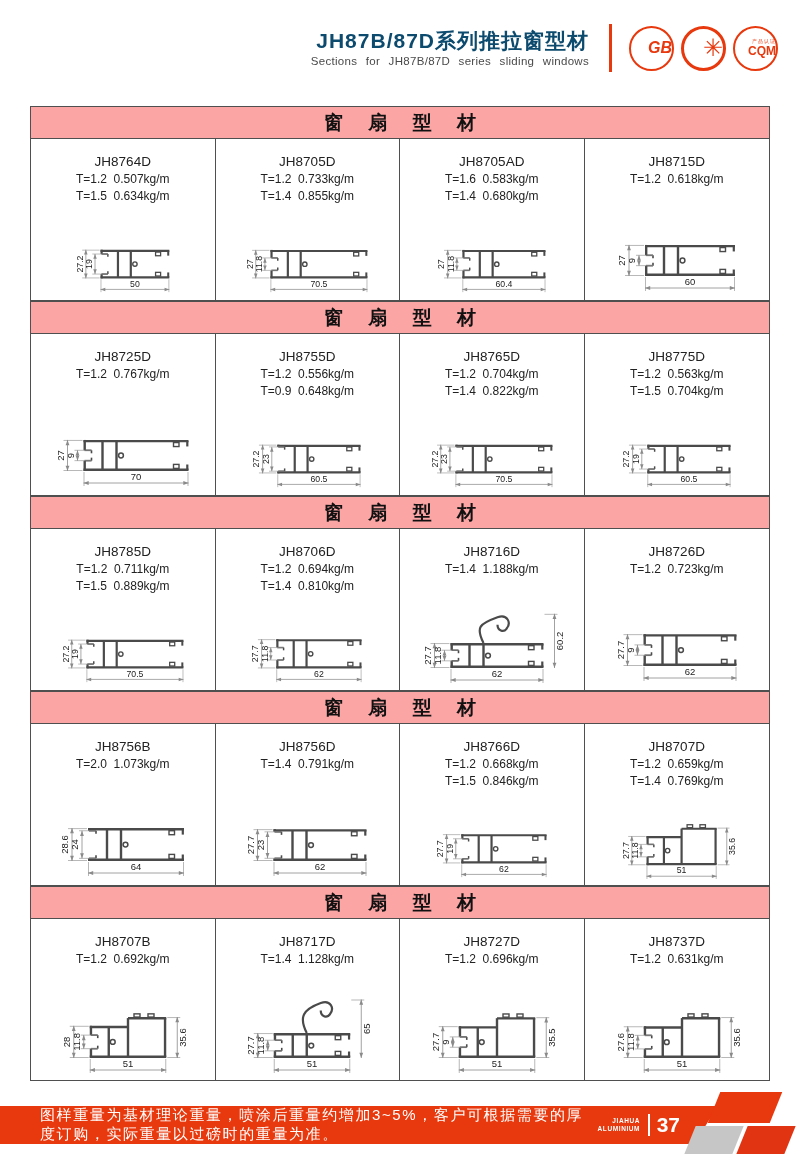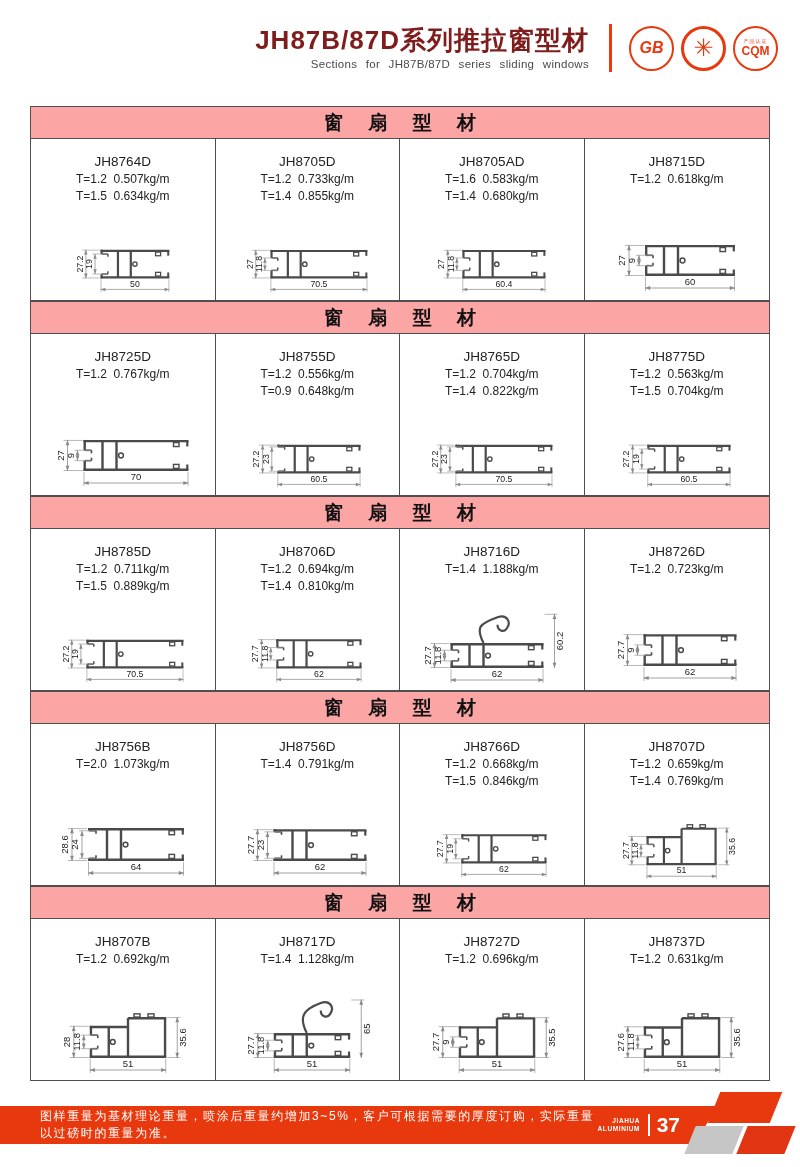--- a/index.html
+++ b/index.html
@@ -2,25 +2,25 @@
 <html><head>
 <meta charset="utf-8">
 <style>
   html,body{margin:0;padding:0}
   body{width:800px;height:1167px;position:relative;background:#fff;overflow:hidden;
        font-family:"Liberation Sans",sans-serif;color:#222}
 
   
   .header{position:absolute;top:24px;right:22px;display:flex;align-items:center}
   .title-block{text-align:right;margin-right:10px}
-  .title{font-size:26px;font-weight:bold;color:#7f1d1d;letter-spacing:1px;line-height:1.1}
+  .title{font-size:21px;font-weight:bold;color:#0c4a6e;letter-spacing:1px;line-height:1.1}
   .subtitle{font-size:11.5px;color:#4a4a4a;margin-top:3px;word-spacing:5px;letter-spacing:.3px}
   .red-divider{width:3px;height:48px;background:#e8380d;margin:0 10px}
   .logo{width:45px;height:45px;border-radius:50%;display:flex;flex-direction:column;
-        align-items:center;justify-content:center;margin-left:7px;box-sizing:border-box}
+        align-items:flex-end;justify-content:center;margin-left:7px;box-sizing:border-box}
   .logo-gb{border:2.5px solid #e8380d;color:#e8380d;font-weight:bold;font-style:italic;font-size:16px}
   .logo-seal{border:3px solid #e8380d;color:#e8380d;font-size:24px;line-height:1}
   .logo-cqm{border:2.5px solid #e8380d;color:#e8380d;font-weight:bold;font-size:12px}
   .logo-cqm .tiny{font-size:5px;font-weight:normal;letter-spacing:1px}
 
   
   .main{position:absolute;left:30px;top:106px;width:740px}
   .bar{height:31px;background:#fca5a5;border:1px solid #4f4f4f;display:flex;align-items:center;
        justify-content:center;font-size:19px;font-weight:bold;color:#111;
        letter-spacing:10px;text-indent:10px}
@@ -30,21 +30,21 @@
         padding-top:15px;box-sizing:border-box;overflow:hidden}
   .cell:last-child{border-right:none}
   .code{font-size:13.5px;margin-bottom:2px}
   .spec{font-size:12px;white-space:pre;line-height:1.4}
   svg.drawing{margin-top:auto;display:block}
 
   
   .footer-band{position:absolute;left:0;top:1106px;width:718px;height:38px;background:#e8380d;
        clip-path:polygon(0 0,100% 0,calc(100% - 24px) 100%,0 100%);
        display:flex;align-items:center;color:#fff}
-  .note{font-size:12px;letter-spacing:1.6px;padding-left:40px;flex:1}
+  .note{font-size:15px;letter-spacing:1.6px;padding-left:40px;flex:1}
   .brand{text-align:right;font-size:6.5px;line-height:1.2;letter-spacing:.6px;font-weight:bold}
   .brand-divider{width:1.5px;height:22px;background:#fff;margin:0 7px 0 8px}
   .page-num{font-size:21px;font-weight:bold;padding-right:38px}
   .logo-shapes{position:absolute;right:4px;top:1090px;width:110px;height:70px}
   .shape{position:absolute;transform:skewX(-22deg)}
   .sh1{background:#e8380d;left:28px;top:2px;width:62px;height:31px}
   .sh2{background:#c6c6c6;left:4px;top:36px;width:48px;height:28px}
   .sh3{background:#e03413;left:56px;top:36px;width:48px;height:28px}
 </style>
 </head>

